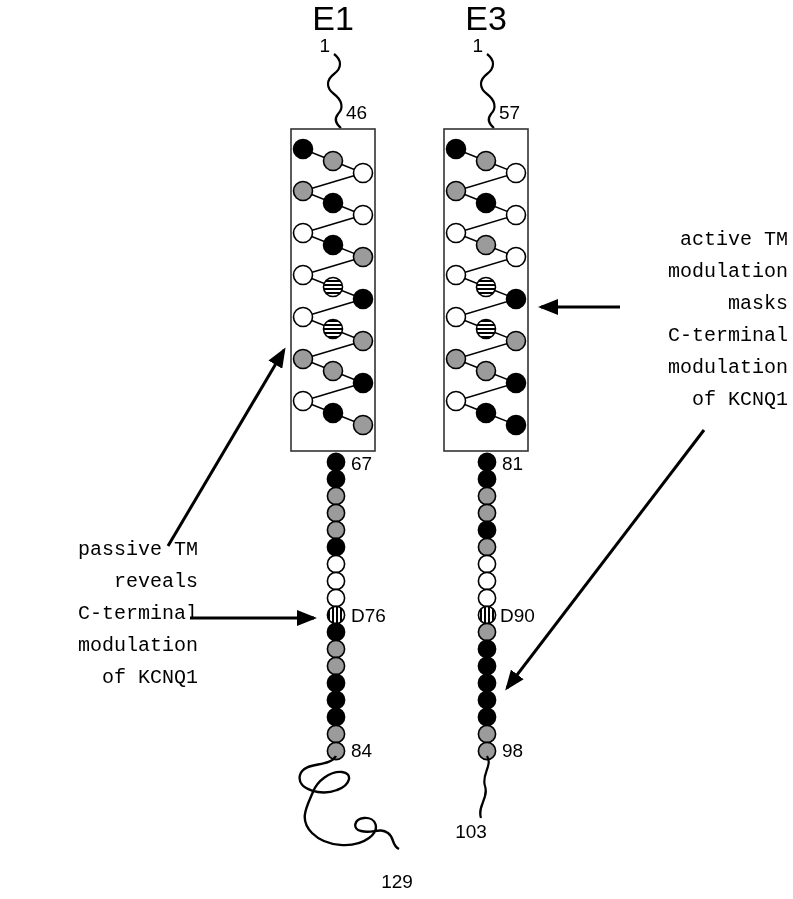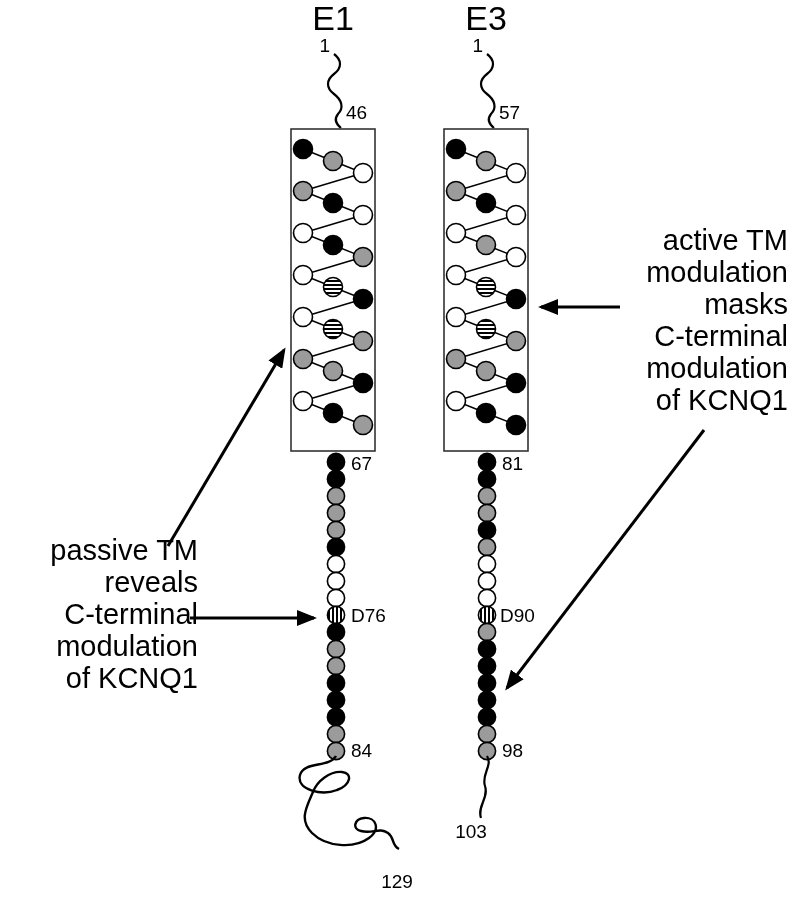--- a/index.html
+++ b/index.html
@@ -4,21 +4,21 @@
 <style>
   html,body{margin:0;padding:0;background:#fff;}
   .stage{position:relative;width:793px;height:899px;background:#fff;overflow:hidden;
          font-family:"Liberation Sans",sans-serif;}
   .stage svg{position:absolute;left:0;top:0;}
   text{font-family:"Liberation Sans",sans-serif;fill:#000;}
   .num{font-size:19px;}
   .special{font-size:19px;}
   .title-txt{font-size:34px;}
   .note{position:absolute;white-space:pre-line;text-align:right;
-        font-size:29px;line-height:32px;color:#000;}
+        font-size:20px;line-height:32px;color:#000;font-family:Liberation Mono, monospace;}
   .note-left{top:534px;right:595px;}
   .note-right{top:224px;right:5px;}
 </style>
 </head>
 <body>
 
 <div class="stage">
 
   <svg width="793" height="899" viewBox="0 0 793 899">
     <defs>

